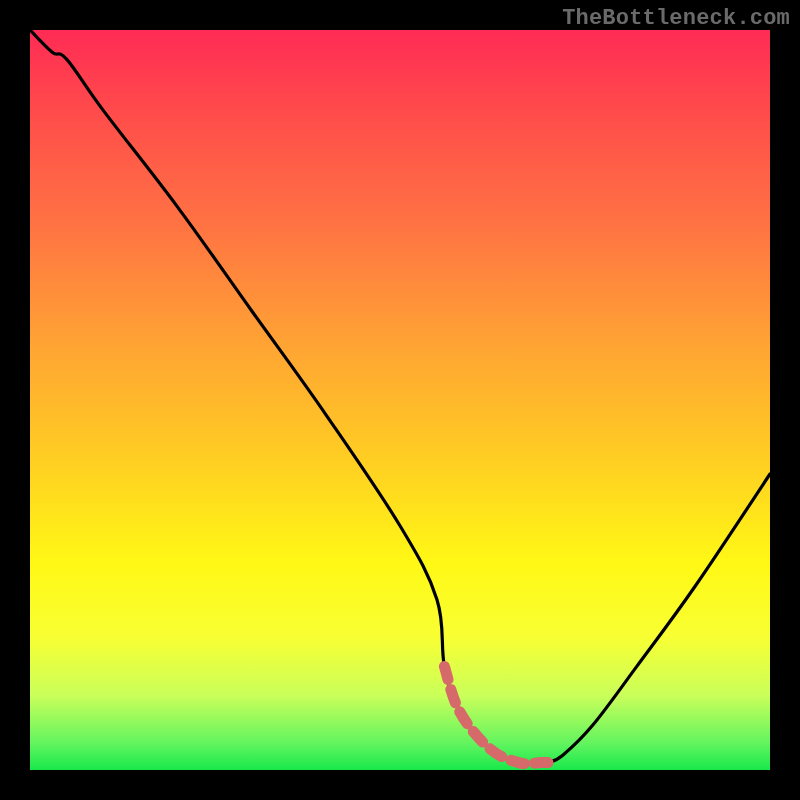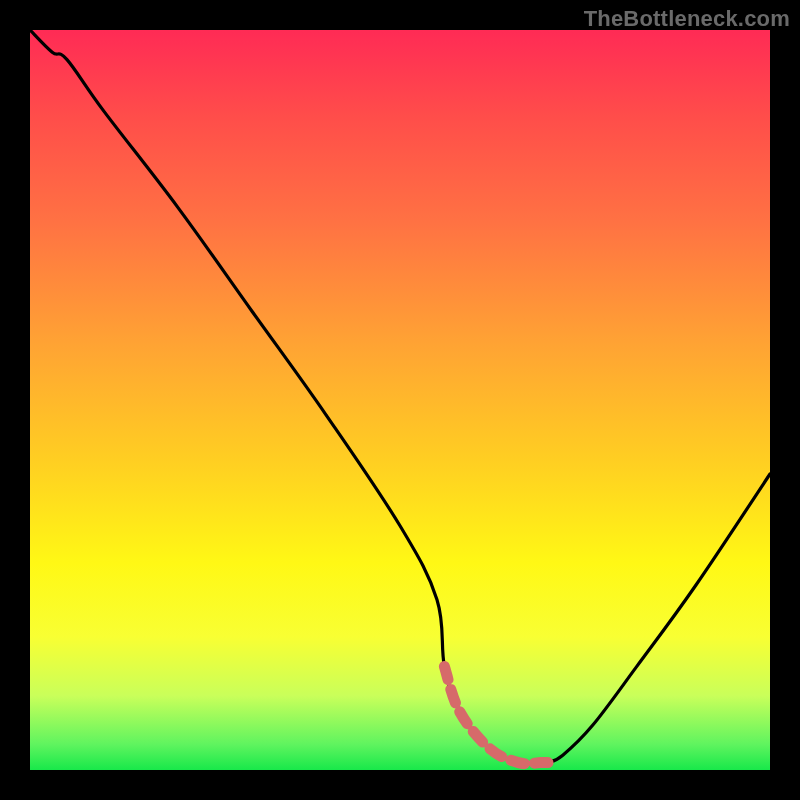--- a/index.html
+++ b/index.html
@@ -8,21 +8,21 @@
     position: relative;
     width: 800px;
     height: 800px;
     background: #000;
   }
   .watermark {
     position: absolute;
     top: 6px;
     right: 10px;
     color: #6a6a6a;
-    font-family: Liberation Sans, sans-serif;
+    font-family: Liberation Mono, monospace;
     font-size: 22px;
     font-weight: 600;
     letter-spacing: 0.2px;
     z-index: 10;
   }
   .plot-area {
     position: absolute;
     left: 30px;
     top: 30px;
     width: 740px;

